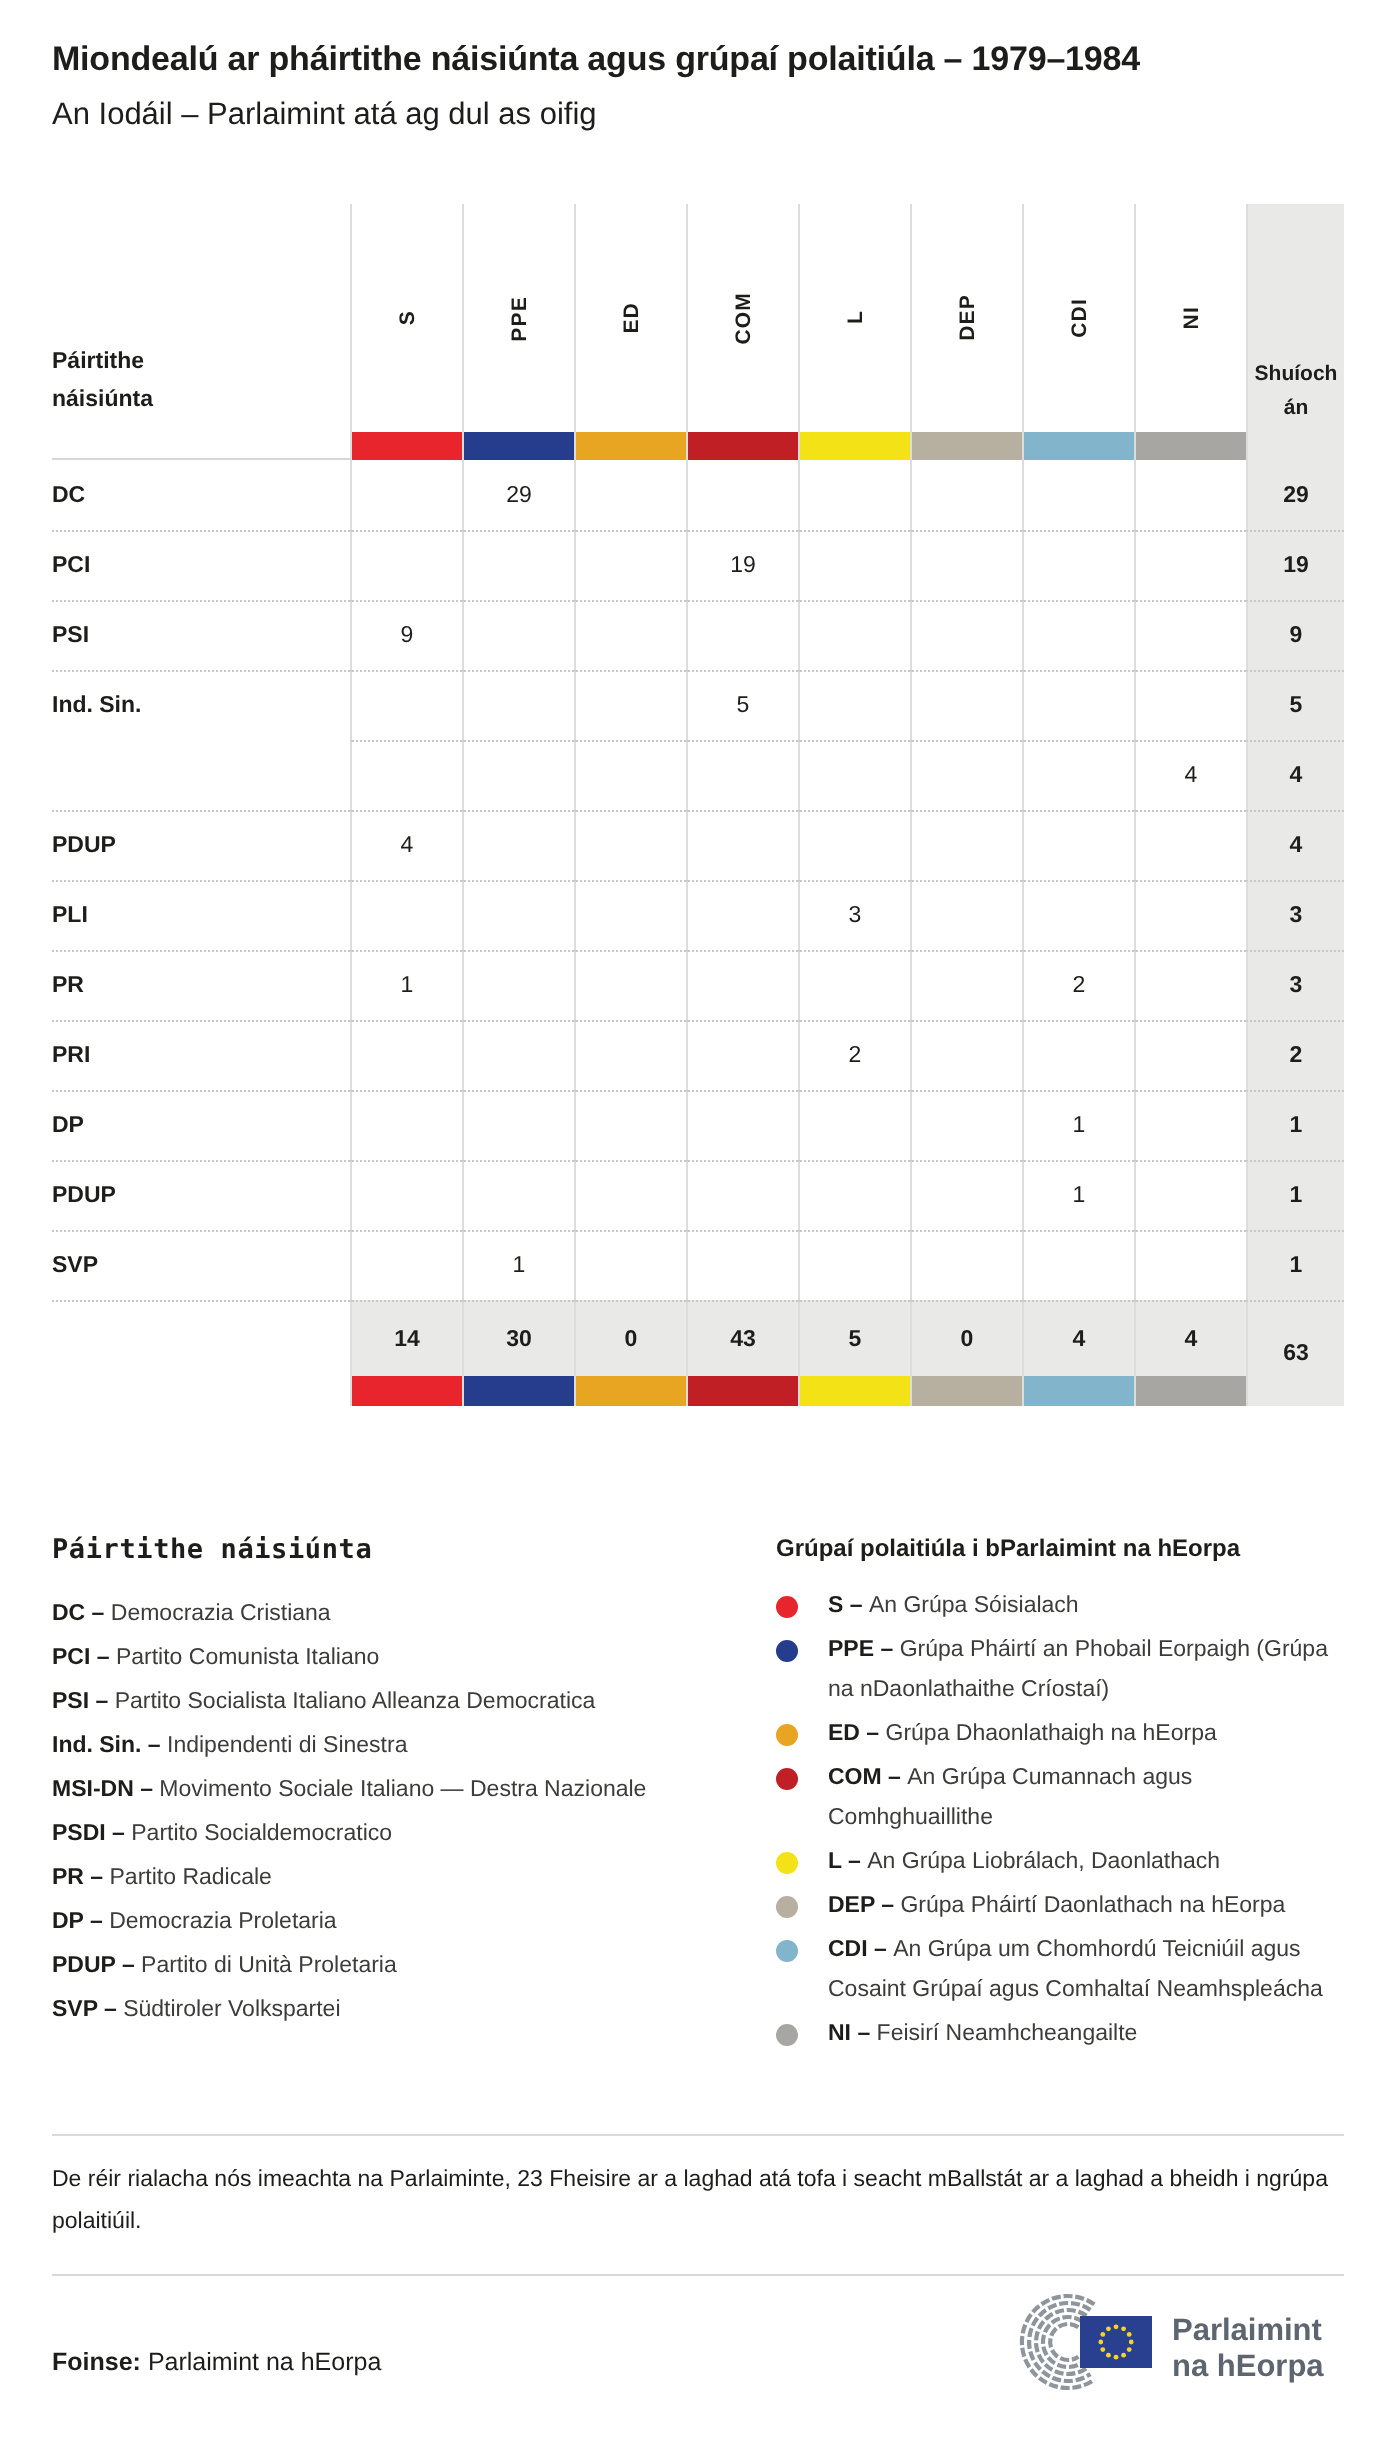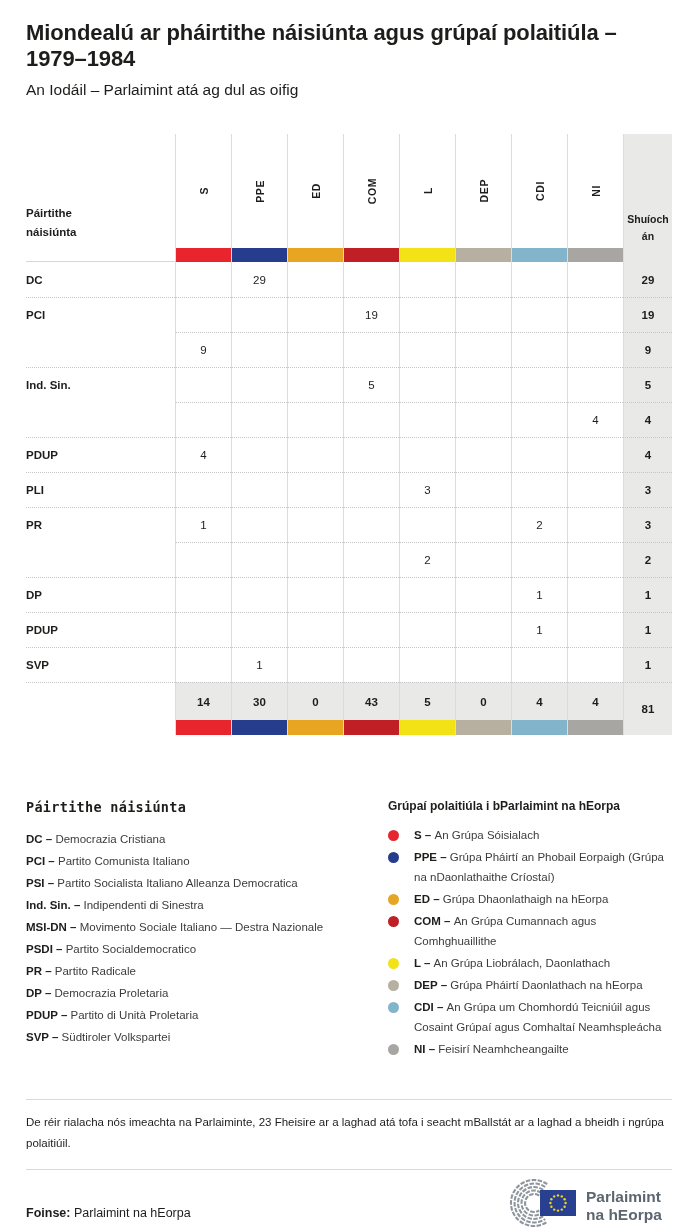--- a/index.html
+++ b/index.html
@@ -4,21 +4,21 @@
 <style>
   * { box-sizing: border-box; margin: 0; padding: 0; }
   html, body { background: #ffffff; }
   body {
     width: 700px; height: 1228px; overflow: hidden;
     font-family: "Liberation Sans", "DejaVu Sans", sans-serif;
     color: #1d1d1b;
   }
   .page { padding: 20px 28px 0 26px; }
 
-  .title { font-size: 22px; font-weight: 700; letter-spacing: -0.1px; }
+  .title { font-size: 17px; font-weight: 700; letter-spacing: -0.1px; }
   .subtitle { font-size: 15.5px; font-weight: 400; margin-top: 9px; }
 
   
   #seats-grid {
     margin-top: 35px;
     display: grid;
     grid-template-columns: 149px repeat(8, 56px) 49px;
     grid-template-rows: 114px 14px repeat(12, 35px) 38px 15px;
     width: 646px;
     font-size: 11.5px;
@@ -150,20 +150,21 @@
       <div class="cell p-label dot-top" style="grid-area: 4 / 1;">PCI</div>
       <div class="cell val vline dot-top" style="grid-area: 4 / 2;"></div>
       <div class="cell val vline dot-top" style="grid-area: 4 / 3;"></div>
       <div class="cell val vline dot-top" style="grid-area: 4 / 4;"></div>
       <div class="cell val vline dot-top" style="grid-area: 4 / 5;">19</div>
       <div class="cell val vline dot-top" style="grid-area: 4 / 6;"></div>
       <div class="cell val vline dot-top" style="grid-area: 4 / 7;"></div>
       <div class="cell val vline dot-top" style="grid-area: 4 / 8;"></div>
       <div class="cell val vline dot-top" style="grid-area: 4 / 9;"></div>
       <div class="cell seat gray vline dot-top" style="grid-area: 4 / 10;">19</div>
+      <div class="cell p-label dot-top" style="grid-area: 5 / 1;">PSI</div>
       <div class="cell val vline dot-top" style="grid-area: 5 / 2;">9</div>
       <div class="cell val vline dot-top" style="grid-area: 5 / 3;"></div>
       <div class="cell val vline dot-top" style="grid-area: 5 / 4;"></div>
       <div class="cell val vline dot-top" style="grid-area: 5 / 5;"></div>
       <div class="cell val vline dot-top" style="grid-area: 5 / 6;"></div>
       <div class="cell val vline dot-top" style="grid-area: 5 / 7;"></div>
       <div class="cell val vline dot-top" style="grid-area: 5 / 8;"></div>
       <div class="cell val vline dot-top" style="grid-area: 5 / 9;"></div>
       <div class="cell seat gray vline dot-top" style="grid-area: 5 / 10;">9</div>
       <div class="cell p-label dot-top" style="grid-area: 6 / 1;">Ind. Sin.</div>
@@ -208,20 +209,21 @@
       <div class="cell p-label dot-top" style="grid-area: 10 / 1;">PR</div>
       <div class="cell val vline dot-top" style="grid-area: 10 / 2;">1</div>
       <div class="cell val vline dot-top" style="grid-area: 10 / 3;"></div>
       <div class="cell val vline dot-top" style="grid-area: 10 / 4;"></div>
       <div class="cell val vline dot-top" style="grid-area: 10 / 5;"></div>
       <div class="cell val vline dot-top" style="grid-area: 10 / 6;"></div>
       <div class="cell val vline dot-top" style="grid-area: 10 / 7;"></div>
       <div class="cell val vline dot-top" style="grid-area: 10 / 8;">2</div>
       <div class="cell val vline dot-top" style="grid-area: 10 / 9;"></div>
       <div class="cell seat gray vline dot-top" style="grid-area: 10 / 10;">3</div>
+      <div class="cell p-label dot-top" style="grid-area: 11 / 1;">PRI</div>
       <div class="cell val vline dot-top" style="grid-area: 11 / 2;"></div>
       <div class="cell val vline dot-top" style="grid-area: 11 / 3;"></div>
       <div class="cell val vline dot-top" style="grid-area: 11 / 4;"></div>
       <div class="cell val vline dot-top" style="grid-area: 11 / 5;"></div>
       <div class="cell val vline dot-top" style="grid-area: 11 / 6;">2</div>
       <div class="cell val vline dot-top" style="grid-area: 11 / 7;"></div>
       <div class="cell val vline dot-top" style="grid-area: 11 / 8;"></div>
       <div class="cell val vline dot-top" style="grid-area: 11 / 9;"></div>
       <div class="cell seat gray vline dot-top" style="grid-area: 11 / 10;">2</div>
       <div class="cell p-label dot-top" style="grid-area: 12 / 1;">DP</div>
@@ -280,21 +282,21 @@
         <div class="bar-fill" style="background: rgb(183, 175, 159);"></div>
       </div>
       <div class="cell total vline dot-top" style="grid-area: 15 / 8;">4</div>
       <div class="cell bar vline" style="grid-area: 16 / 8;">
         <div class="bar-fill" style="background: rgb(130, 180, 204);"></div>
       </div>
       <div class="cell total vline dot-top" style="grid-area: 15 / 9;">4</div>
       <div class="cell bar vline" style="grid-area: 16 / 9;">
         <div class="bar-fill" style="background: rgb(168, 166, 163);"></div>
       </div>
-      <div class="cell seats-total gray vline dot-top" style="grid-area: 15 / 10 / span 2;">81</div>
+      <div class="cell seats-total gray vline dot-top" style="grid-area: 15 / 10 / span 2;">63</div>
     </div>
 
   <div class="legend">
     <div class="legend-left">
       <div class="legend-title-mono">Páirtithe náisiúnta</div>
       <div id="parties-list">
           <div class="p-item"><b>DC – </b>Democrazia Cristiana</div>
           <div class="p-item"><b>PCI – </b>Partito Comunista Italiano</div>
           <div class="p-item"><b>PSI – </b>Partito Socialista Italiano Alleanza Democratica</div>
           <div class="p-item"><b>Ind. Sin. – </b>Indipendenti di Sinestra</div>

